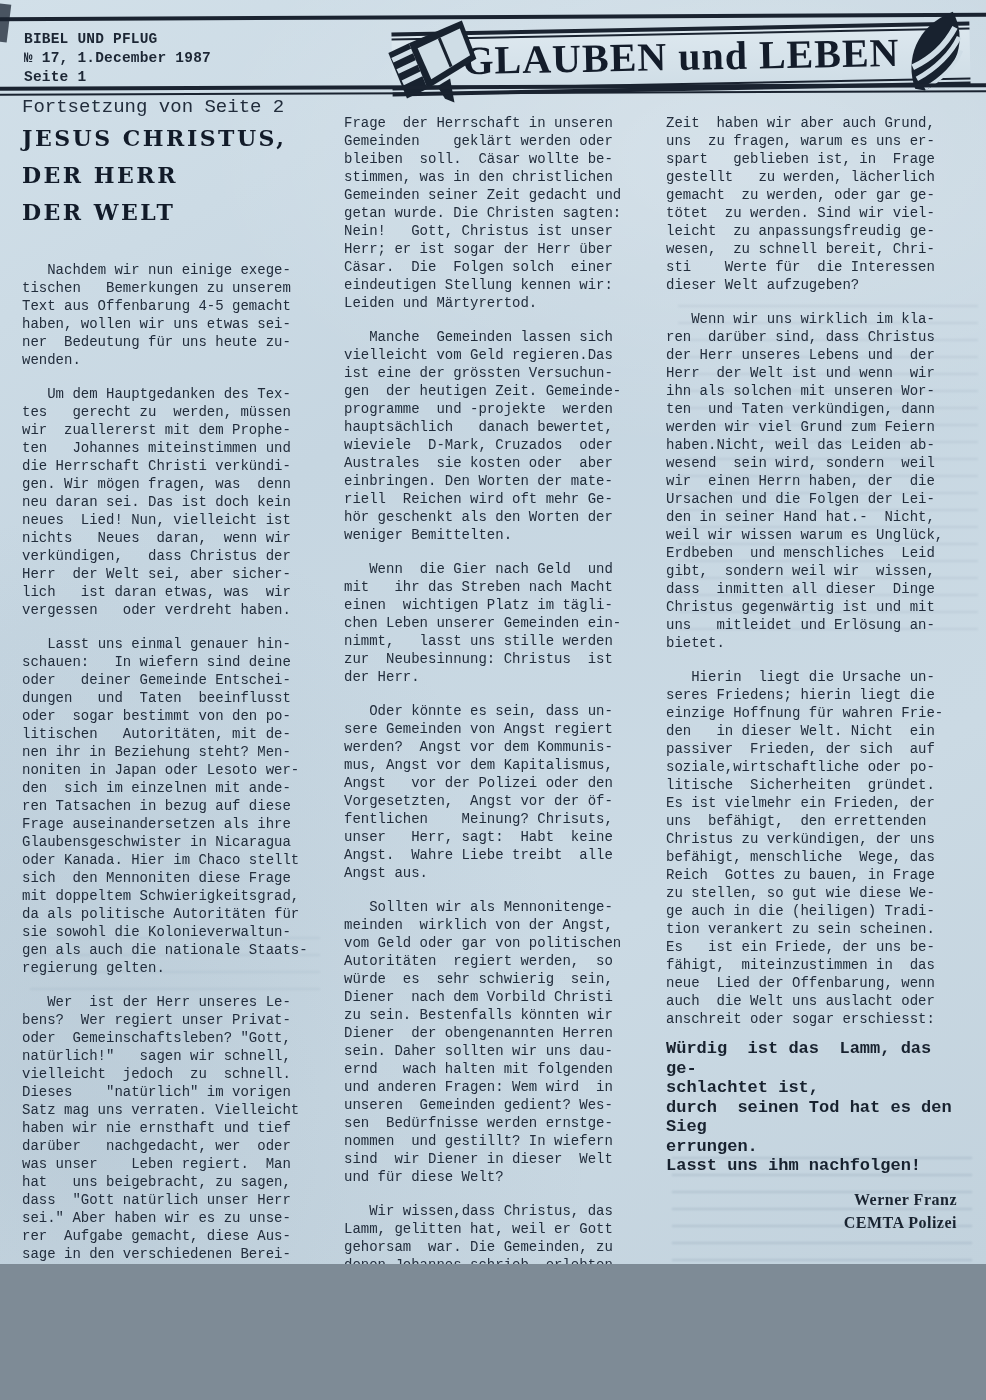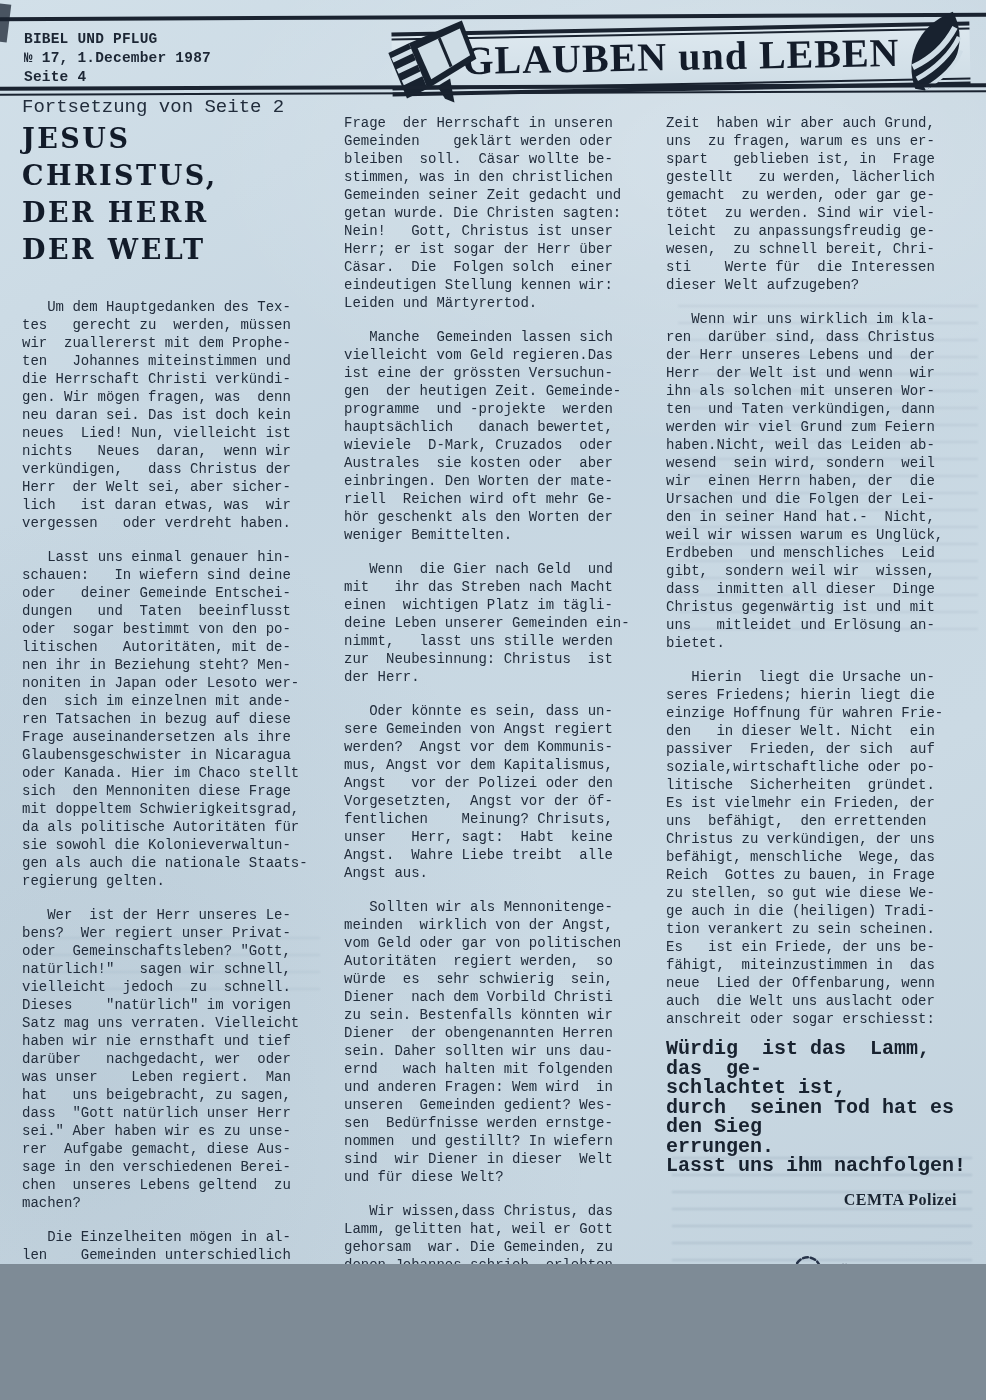--- a/index.html
+++ b/index.html
@@ -35,23 +35,23 @@
   .bottomrule .r2 { height:2px; background:#1a2330; margin-top:3px; }
 
   .columns { position:absolute; top:98px; left:22px; right:10px; display:flex; gap:17px; }
   .col { width:305px; flex:0 0 auto;
     font-family:"Liberation Mono","DejaVu Sans Mono",monospace;
     font-size:14px; line-height:18px; color:#222d3c; }
   .col p { margin:16px 0 11px 0; white-space:pre-wrap; }
   .cont { margin:0 0 2px 0; font-size:19px; white-space:pre-wrap; }
   .headline { margin:4px 0 30px 0;
     font-family:"DejaVu Serif","Liberation Serif",serif; font-weight:700;
-    font-size:27px; line-height:37px; letter-spacing:2.5px; color:#121b29;
+    font-size:22px; line-height:37px; letter-spacing:2.5px; color:#121b29;
     white-space:pre-line; }
-  .quote { font-weight:700; white-space:pre-wrap; margin:4px 0 12px 0; font-size:20px; line-height:19.5px; color:#18222f; }
+  .quote { font-weight:700; white-space:pre-wrap; margin:4px 0 12px 0; font-size:17px; line-height:19.5px; color:#18222f; }
   .signature { text-align:right; padding-right:14px;
     font-family:"Liberation Serif","DejaVu Serif",serif; font-weight:700;
     font-size:16px; line-height:23px; color:#1a2431; letter-spacing:.5px; }
   .flower { display:block; margin:28px 26px 0 auto; width:236px; height:212px; }
 
   .bleed { position:absolute; pointer-events:none; opacity:.10; filter:blur(1.1px);
     background:repeating-linear-gradient(0deg, #2c4668 0 2px, transparent 2px 17px); }
   .bleed.b1 { right:8px; top:300px; width:300px; height:330px; opacity:.07; }
   .bleed.b2 { right:14px; top:1150px; width:300px; height:230px; opacity:.12; }
   .bleed.b3 { left:30px; top:930px; width:290px; height:60px; opacity:.06; }
@@ -59,21 +59,21 @@
 </head>
 <body>
 
 <div class="page">
   <div class="corner-mark"></div>
   <div class="topline"></div>
 
   <div class="issue">
     <div>BIBEL UND PFLUG</div>
     <div>№ 17, 1.December 1987</div>
-    <div>Seite 4</div>
+    <div>Seite 1</div>
   </div>
 
   <div class="masthead">
     <span class="book-icon">
       <svg viewBox="0 0 110 100" width="112" height="102">
         <g transform="rotate(-14 55 50)">
           <path d="M18 30 L40 26 L46 74 L24 78 Z" fill="#18222f"></path>
           <path d="M20 38 L42 34 M22 50 L44 46 M24 62 L45 58" stroke="#cfdde6" stroke-width="5" fill="none"></path>
           <path d="M40 26 L96 18 L100 58 L46 74 Z" fill="#18222f"></path>
           <path d="M47 33 L92 25 L95 53 L52 66 Z" fill="#cfdde6"></path>
@@ -102,20 +102,26 @@
   <div class="bleed b2"></div>
   <div class="bleed b3"></div>
 
   <main class="columns">
 
     <section class="col">
       <div class="cont">Fortsetzung von Seite 2</div>
       <h2 class="headline">JESUS CHRISTUS,
 DER HERR
 DER WELT</h2>
+      <p>   Nachdem wir nun einige exege-
+tischen   Bemerkungen zu unserem
+Text aus Offenbarung 4-5 gemacht
+haben, wollen wir uns etwas sei-
+ner  Bedeutung für uns heute zu-
+wenden.</p>
       <p>   Um dem Hauptgedanken des Tex-
 tes   gerecht zu  werden, müssen
 wir  zuallererst mit dem Prophe-
 ten   Johannes miteinstimmen und
 die Herrschaft Christi verkündi-
 gen. Wir mögen fragen, was  denn
 neu daran sei. Das ist doch kein
 neues  Lied! Nun, vielleicht ist
 nichts   Neues  daran,  wenn wir
 verkündigen,   dass Christus der
@@ -185,21 +191,21 @@
 hauptsächlich   danach bewertet,
 wieviele  D-Mark, Cruzados  oder
 Australes  sie kosten oder  aber
 einbringen. Den Worten der mate-
 riell  Reichen wird oft mehr Ge-
 hör geschenkt als den Worten der
 weniger Bemittelten.</p>
       <p>   Wenn  die Gier nach Geld  und
 mit   ihr das Streben nach Macht
 einen  wichtigen Platz im tägli-
-deine Leben unserer Gemeinden ein-
+chen Leben unserer Gemeinden ein-
 nimmt,   lasst uns stille werden
 zur  Neubesinnung: Christus  ist
 der Herr.</p>
       <p>   Oder könnte es sein, dass un-
 sere Gemeinden von Angst regiert
 werden?  Angst vor dem Kommunis-
 mus, Angst vor dem Kapitalismus,
 Angst   vor der Polizei oder den
 Vorgesetzten,  Angst vor der öf-
 fentlichen    Meinung? Chrisuts,
@@ -284,20 +290,21 @@
 fähigt,  miteinzustimmen in  das
 neue  Lied der Offenbarung, wenn
 auch  die Welt uns auslacht oder
 anschreit oder sogar erschiesst:</p>
       <div class="quote">Würdig  ist das  Lamm, das  ge-
 schlachtet ist,
 durch  seinen Tod hat es den Sieg
 errungen.
 Lasst uns ihm nachfolgen!</div>
       <div class="signature">
+        <div>Werner Franz</div>
         <div>CEMTA  Polizei</div>
       </div>
       <svg class="flower" viewBox="0 0 240 220">
         <g fill="none" stroke="#273349" stroke-width="2" stroke-linecap="round">
           <path d="M108 128 C104 152 96 178 78 198"></path>
           <path d="M112 130 C112 156 108 180 96 200"></path>
           <path d="M104 126 C98 146 86 170 70 186"></path>
           <path d="M96 146 C80 140 66 146 72 156 C80 164 94 158 100 150"></path>
           <path d="M104 150 C118 158 132 156 130 146 C126 136 110 140 102 146"></path>
           <path d="M96 120 C66 112 36 118 28 132 C44 142 76 138 98 128"></path>

